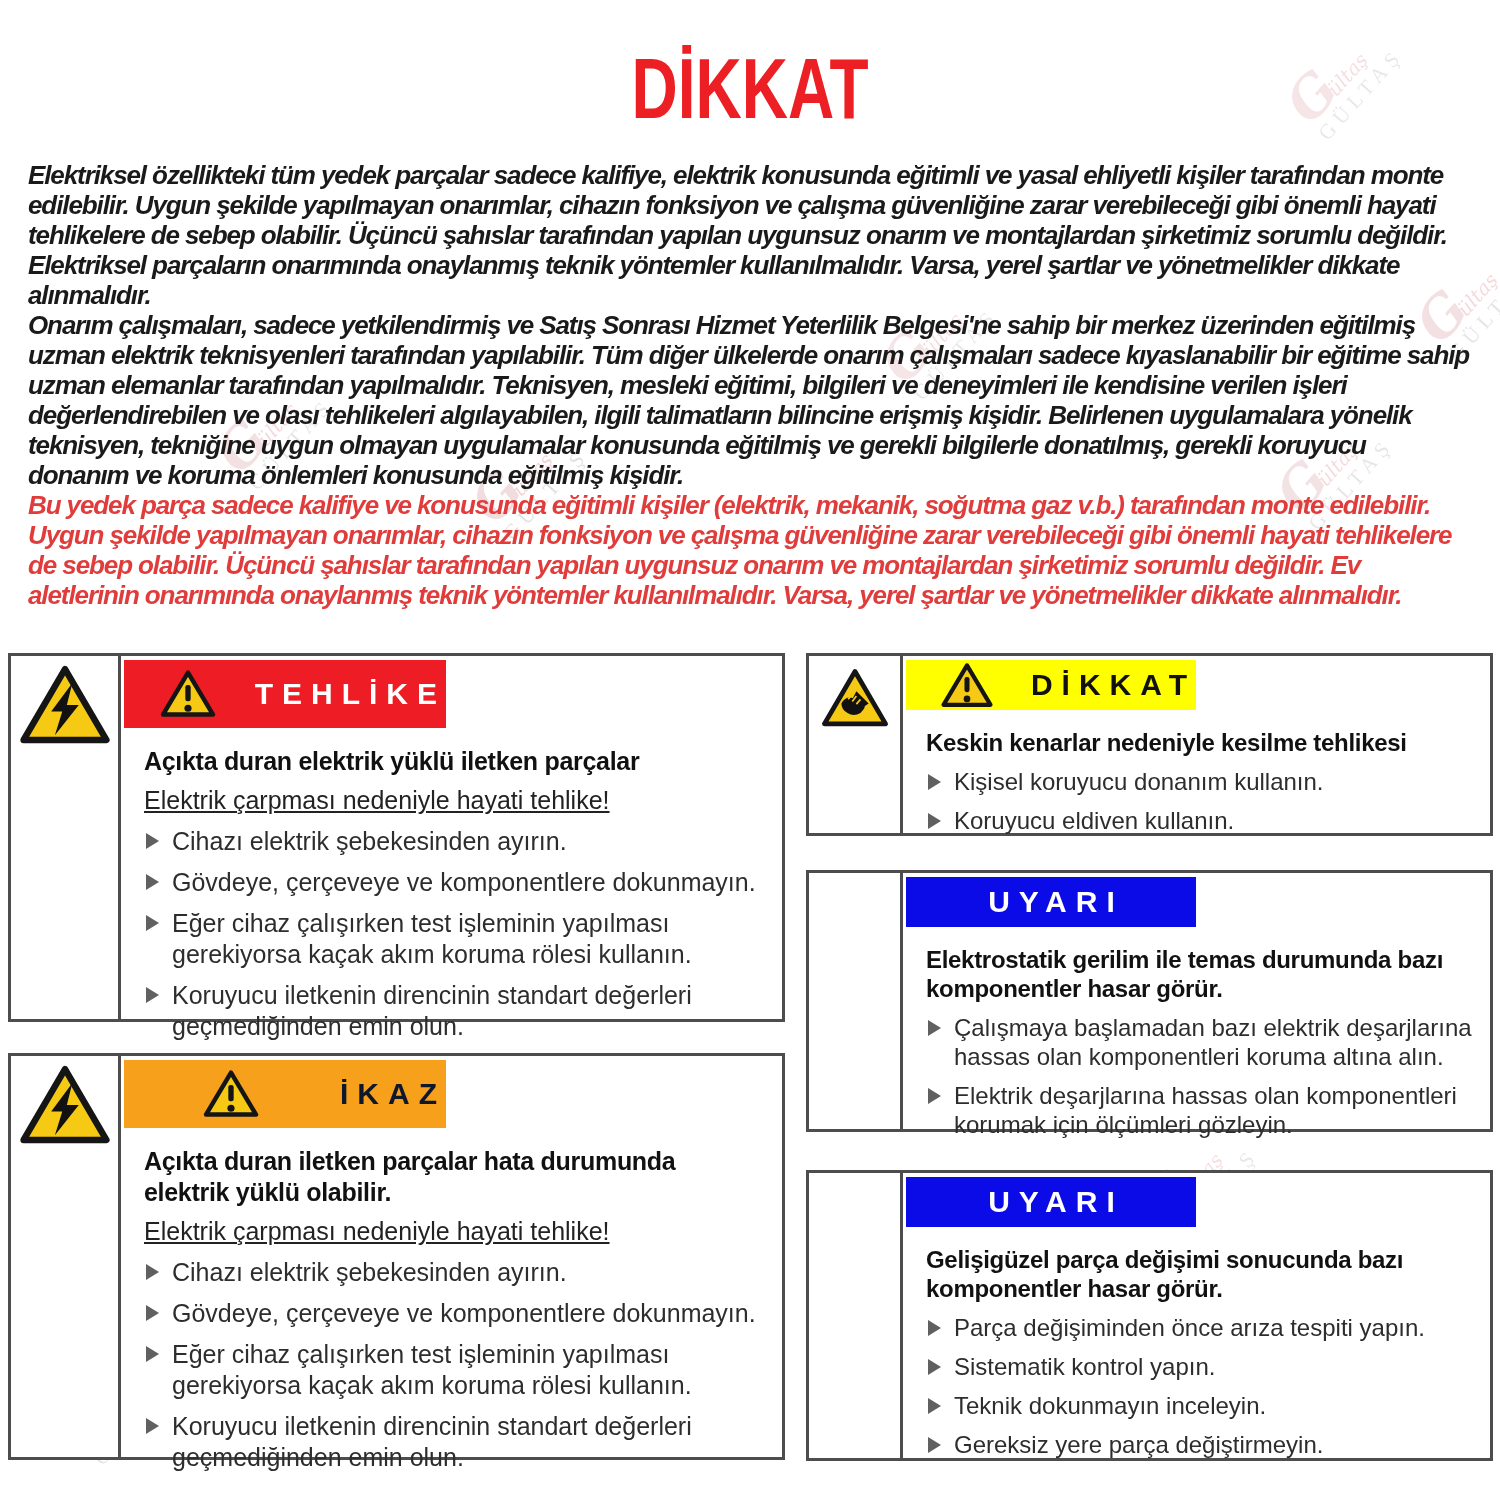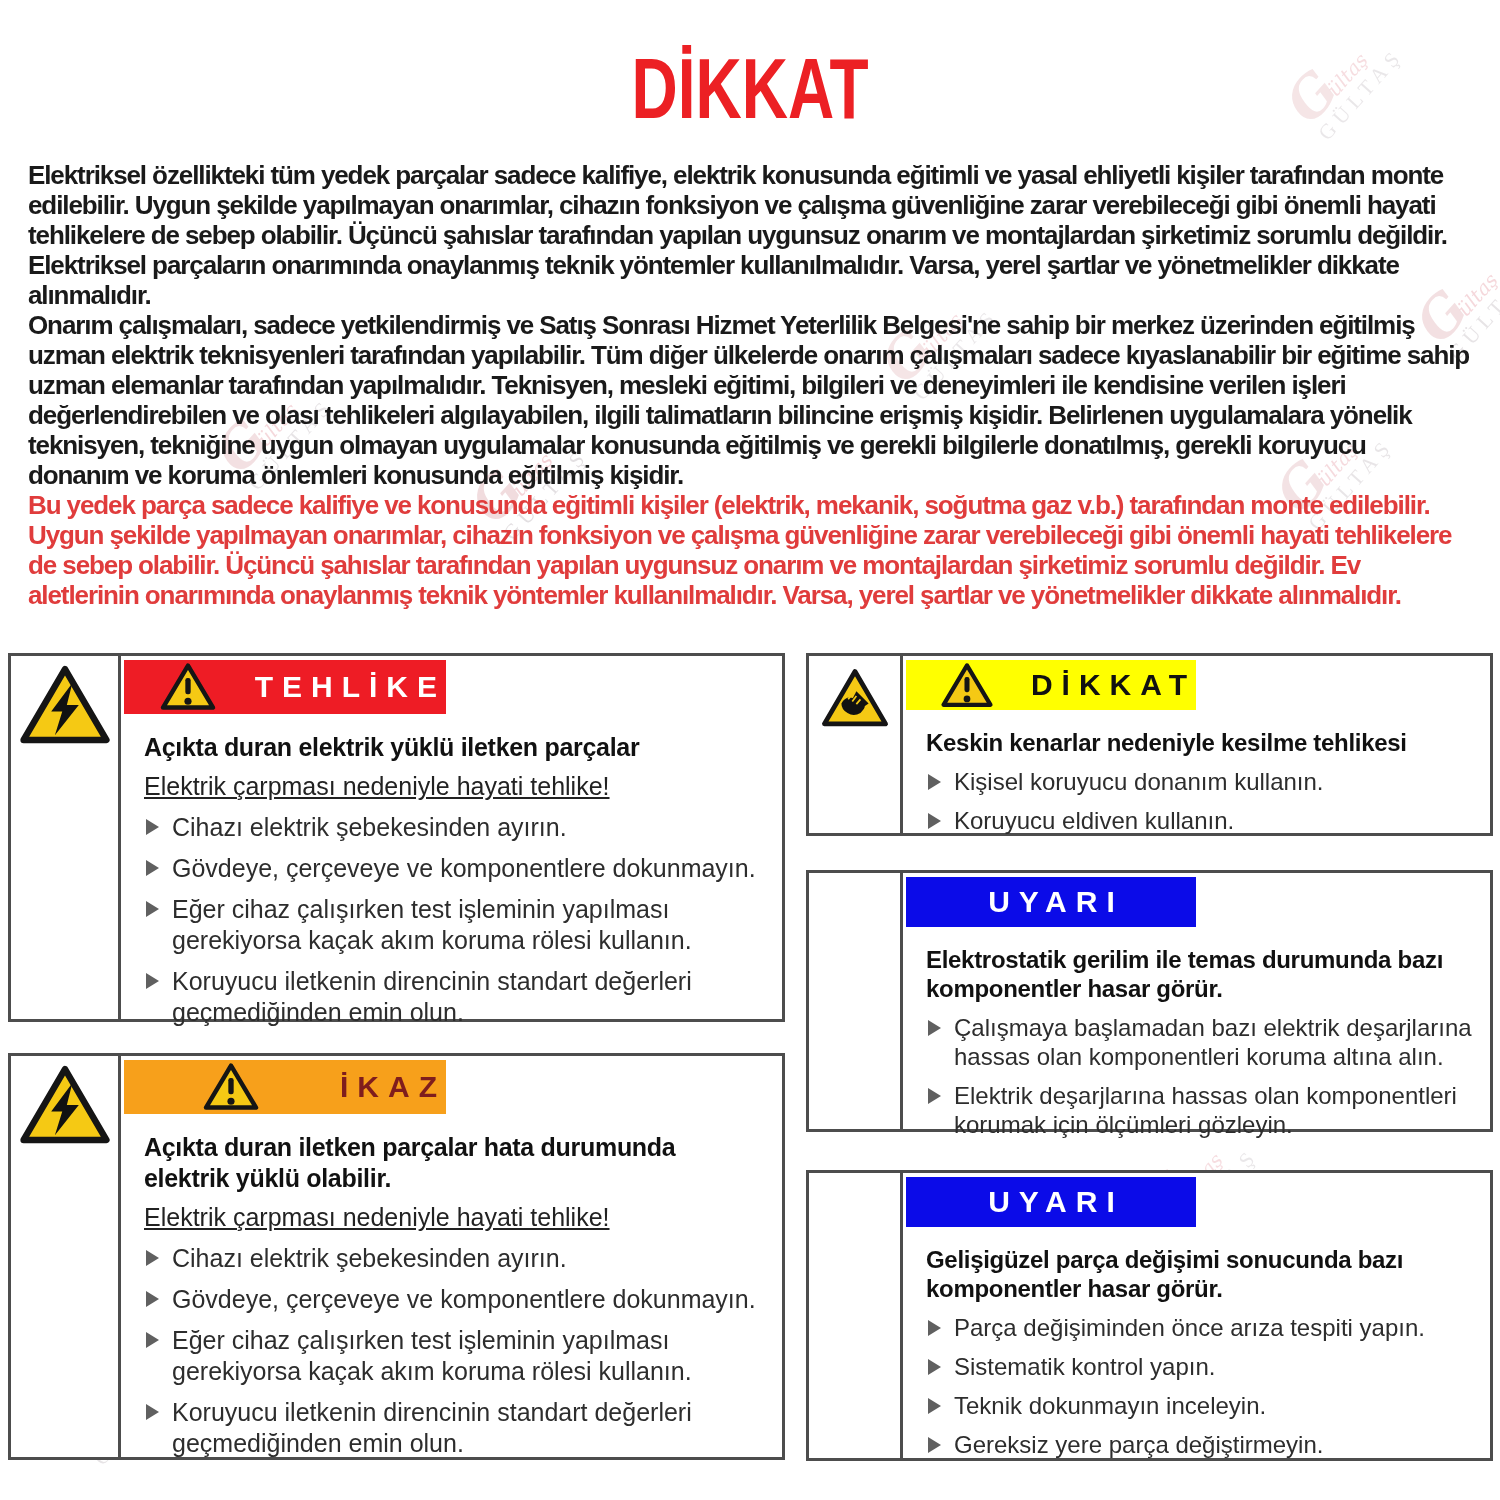--- a/index.html
+++ b/index.html
@@ -12,36 +12,36 @@
   .wm-logo{line-height:1;white-space:nowrap;}
   .wm-g{font-family:"DejaVu Serif",serif;font-style:italic;font-weight:bold;font-size:54px;color:rgba(180,70,80,.55);}
   .wm-script{font-family:"DejaVu Serif",serif;font-style:italic;font-size:20px;color:rgba(200,40,60,.6);margin-left:-8px;}
   .wm-caps{font-family:"Liberation Serif",serif;font-size:21px;letter-spacing:6px;color:rgba(140,125,135,.7);margin-top:-4px;white-space:nowrap;}
   
   .main-title{position:absolute;top:40px;left:0;width:100%;text-align:center;z-index:1;}
   .main-title span{display:inline-block;transform:scaleY(1.32);transform-origin:top center;
     font-size:64px;font-weight:bold;color:#EC2024;letter-spacing:0px;}
   
   .intro{position:absolute;left:28px;right:28px;top:160px;z-index:1;
-    font-weight:bold;font-size:26px;line-height:30px;letter-spacing:-1.1px;color:#1a1a1a;}
+    font-weight:bold;font-style:italic;font-size:26px;line-height:30px;letter-spacing:-1.1px;color:#1a1a1a;}
   .intro p{margin:0;}
   .intro p.redpara{color:#E03C3C;}
   
   .wbox{position:absolute;background:#fff;border:3px solid #4d4d4d;box-sizing:border-box;z-index:2;}
   .icon-cell{position:absolute;left:0;top:0;bottom:0;border-right:3px solid #4d4d4d;text-align:center;padding-top:8px;box-sizing:border-box;}
   .lbox .icon-cell{width:110px;}
   .rbox .icon-cell{width:94px;}
   .lbox .bodyc{margin-left:113px;}
   .rbox .bodyc{margin-left:97px;}
   .hbar{margin-top:4px;display:flex;align-items:center;box-sizing:border-box;}
-  .lbox .hbar{width:322px;height:54px;padding-left:12px;gap:14px;text-align:right;}
+  .lbox .hbar{width:322px;height:68px;padding-left:12px;gap:14px;text-align:right;}
   .rbox .hbar{width:290px;height:50px;padding-left:10px;gap:12px;}
   .hbar .label{font-weight:bold;font-size:30px;letter-spacing:9px;white-space:nowrap;}
   .hbar-red{background:#EE1C25;} .hbar-red .label{color:#ffffff;}
-  .hbar-orange{background:#F7A01B;} .hbar-orange .label{color:#7f1d1d;}
+  .hbar-orange{background:#F7A01B;} .hbar-orange .label{color:#0f172a;}
   .hbar-yellow{background:#FFFF00;} .hbar-yellow .label{color:#111111;}
   .hbar-blue{background:#0B0BE8;justify-content:center;padding-left:0;} .hbar-blue .label{color:#ffffff;}
   .content{padding:10px 18px 0 20px;}
   .lbox .content{font-size:25px;line-height:31px;}
   .rbox .content{font-size:24px;line-height:29px;}
   .btitle{font-weight:bold;color:#111;margin-bottom:8px;letter-spacing:-0.3px;margin-top:8px;}
   .lead{color:#222;margin-bottom:2px;text-decoration:underline;}
   .bullet{display:flex;margin-top:10px;color:#2d2d2d;}
   .arr{flex:none;width:0;height:0;border-style:solid;border-width:8px 0 8px 13px;
        border-color:transparent transparent transparent #606060;margin:7px 13px 0 2px;}

